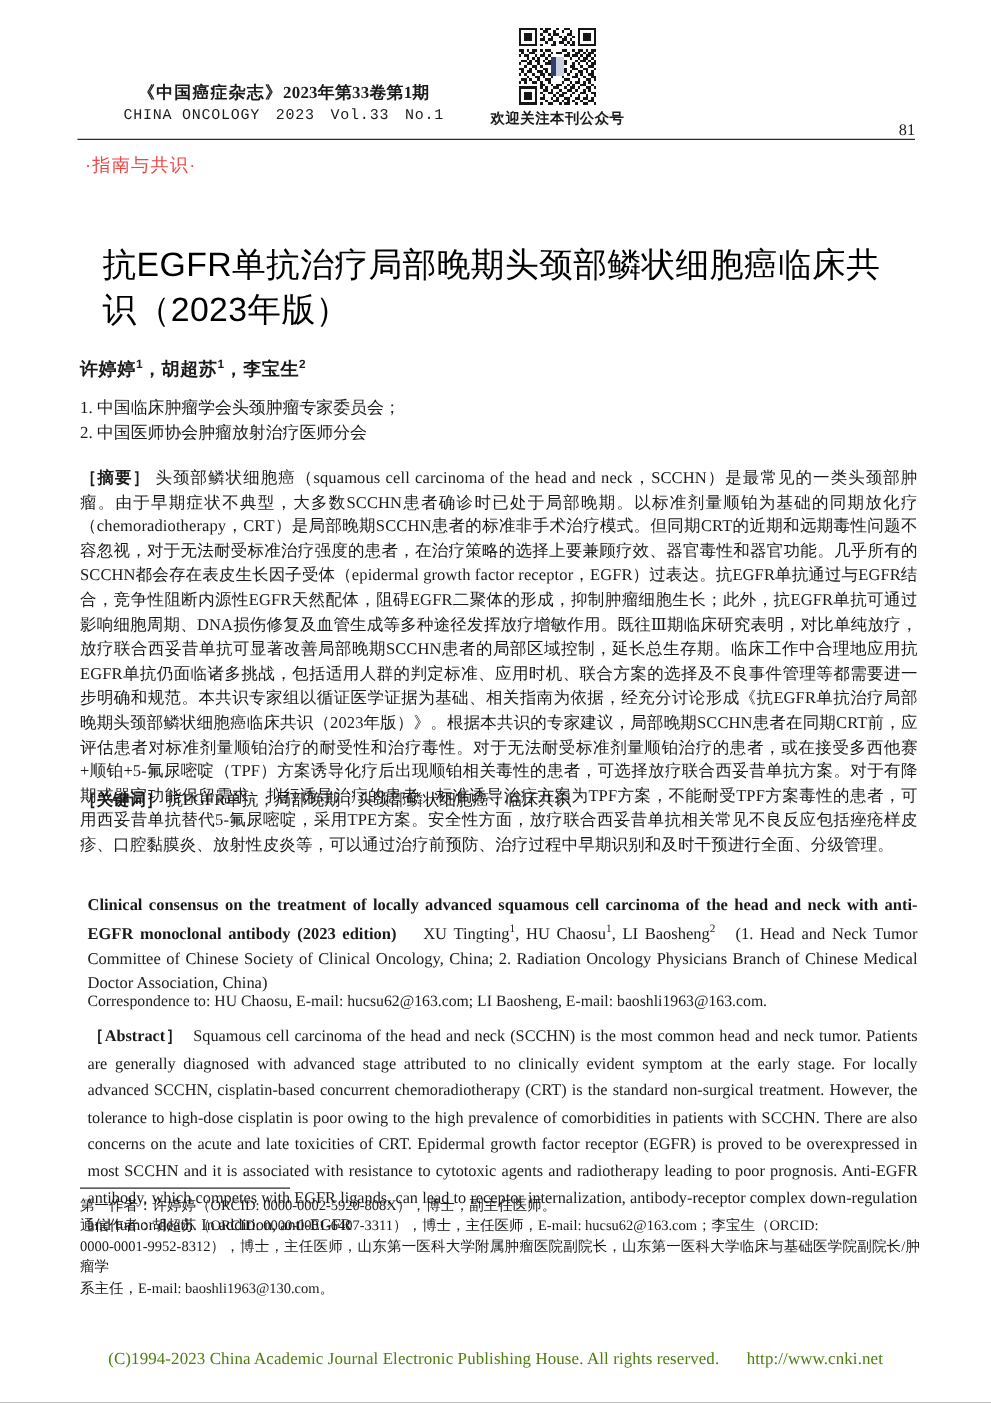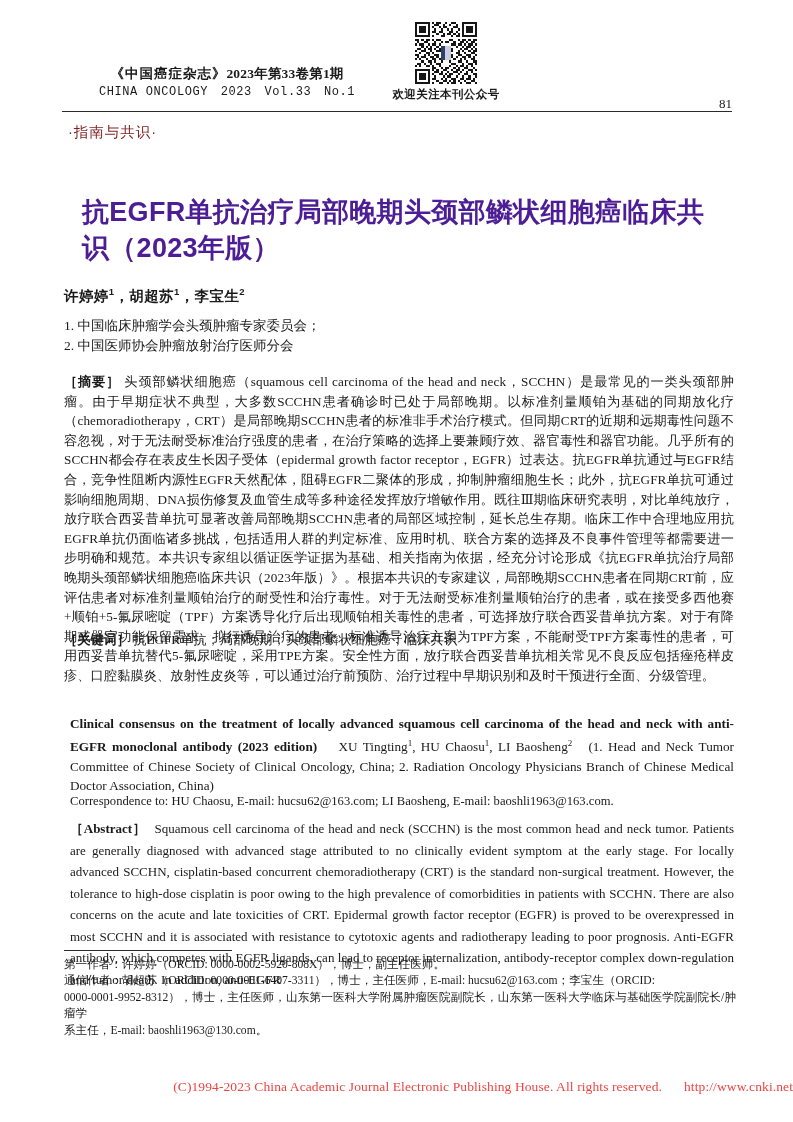--- a/index.html
+++ b/index.html
@@ -89,35 +89,35 @@
   }
 
   
   .kicker {
     position: absolute;
     left: 68px;
     top: 123px;
     font-family: "Liberation Sans", "DejaVu Sans", sans-serif;
     font-size: 14.5px;
     letter-spacing: 1px;
-    color: #7f1d1d;
+    color: #ef4444;
   }
 
   
   .doc-title {
     position: absolute;
     left: 82px;
     top: 176px;
     width: 640px;
     font-family: "Liberation Sans", "DejaVu Sans", sans-serif;
     font-size: 27px;
     line-height: 36px;
-    font-weight: 700;
+    font-weight: 400;
     letter-spacing: 0.3px;
-    color: #4c1d95;
+    color: #000000;
   }
 
   
   .authors {
     position: absolute;
     left: 64px;
     top: 286px;
     width: 640px;
     font-family: "Liberation Sans", "DejaVu Sans", sans-serif;
     font-size: 14.5px;
@@ -221,23 +221,23 @@
     text-align: justify;
   }
   .footnote .ln { display: block; }
 
   
   .cnki-bar {
     position: absolute;
     left: 0;
     top: 1079px;
     width: 793px;
-    text-align: right;
+    text-align: center;
     font-size: 13.5px;
-    color: #ef4444;
+    color: #4d7c0f;
     font-family: "Liberation Serif", "DejaVu Serif", serif;
     letter-spacing: 0.1px;
     white-space: nowrap;
   }
   .cnki-bar .url { margin-left: 22px; }
 </style>
 </head>
 <body>
 
 <div class="page">

